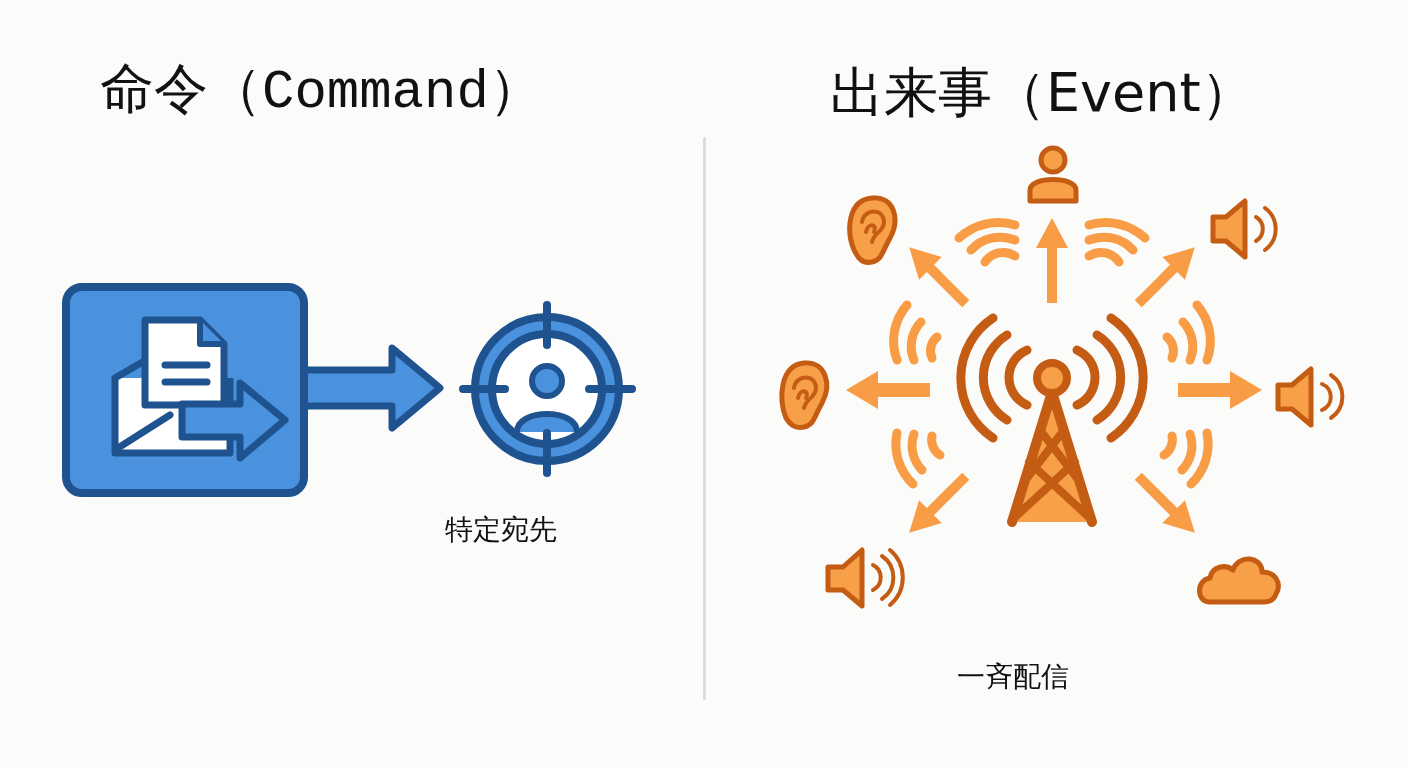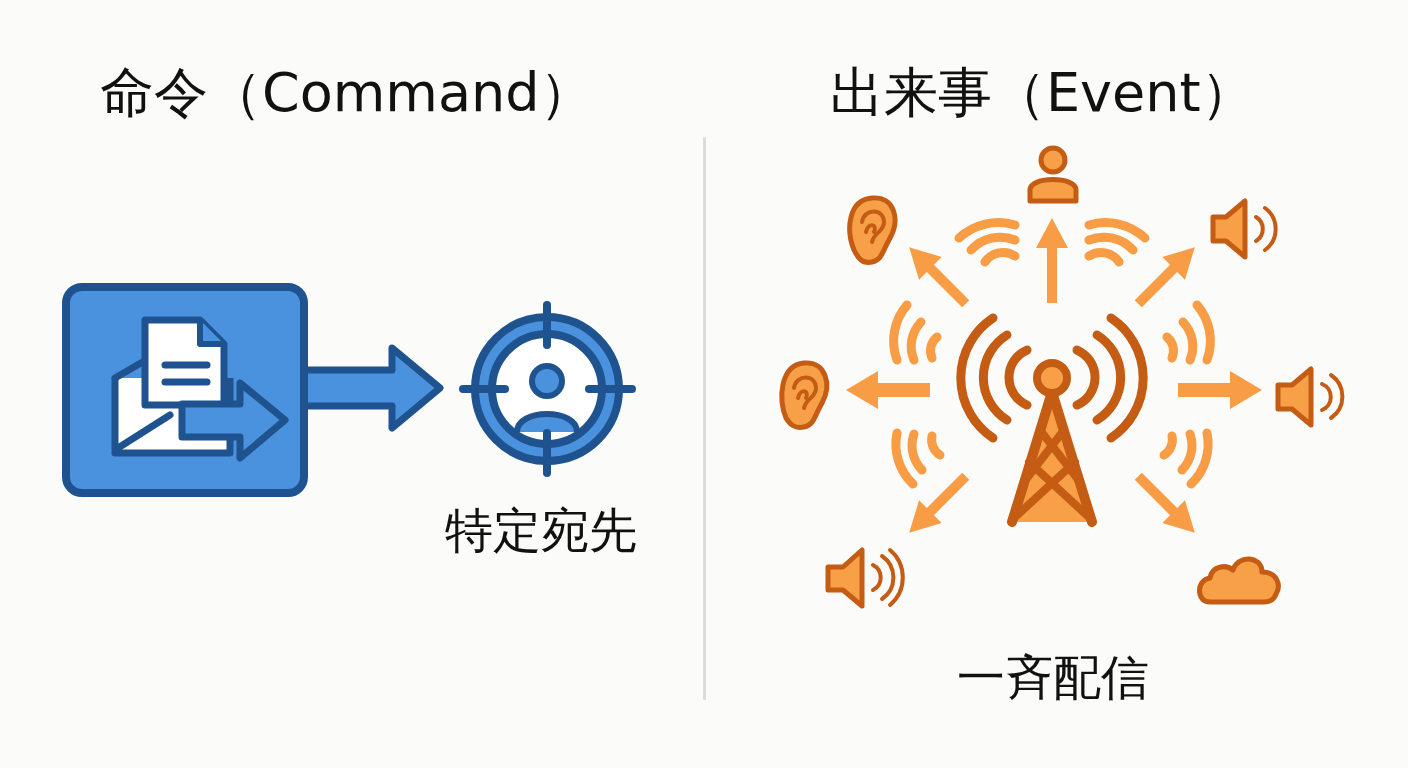--- a/index.html
+++ b/index.html
@@ -7,28 +7,28 @@
     width: 1408px; height: 768px; overflow: hidden;
     background: #fbfbf9;
     font-family: "DejaVu Sans", "Liberation Sans", sans-serif;
     position: relative;
   }
   .title {
     position: absolute; top: 58px; height: 70px;
     font-size: 54px; line-height: 70px; color: #111;
     white-space: nowrap; font-weight: 500;
   }
-  #title-left { left: 100px; width: 520px; }
+  #title-left { left: 100px; width: 520px; font-family: Liberation Mono, monospace; }
   #title-right { left: 830px; width: 440px; }
   .divider {
     position: absolute; left: 703px; top: 137px; width: 3px; height: 563px;
     background: #dcdcdf; border-radius: 2px;
   }
   .label {
-    position: absolute; font-size: 48px; line-height: 50px; color: #111;
+    position: absolute; font-size: 28px; line-height: 50px; color: #111;
     white-space: nowrap;
   }
   #label-left { left: 445px; top: 505px; }
   #label-right { left: 957px; top: 652px; }
   svg.art { position: absolute; left: 0; top: 0; }
 </style>
 </head>
 <body>
 
 <div class="title" id="title-left">命令（Command）</div>

